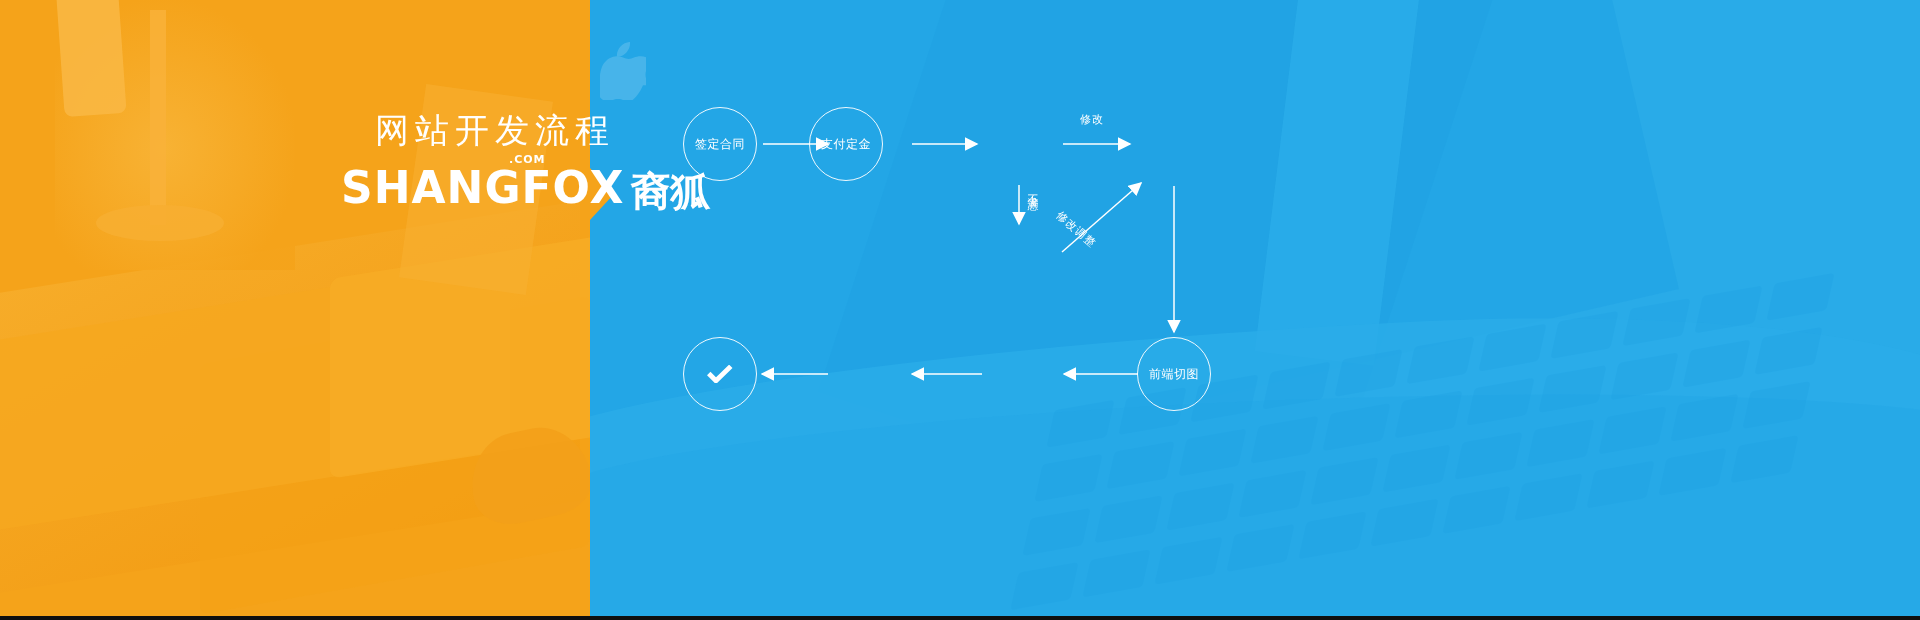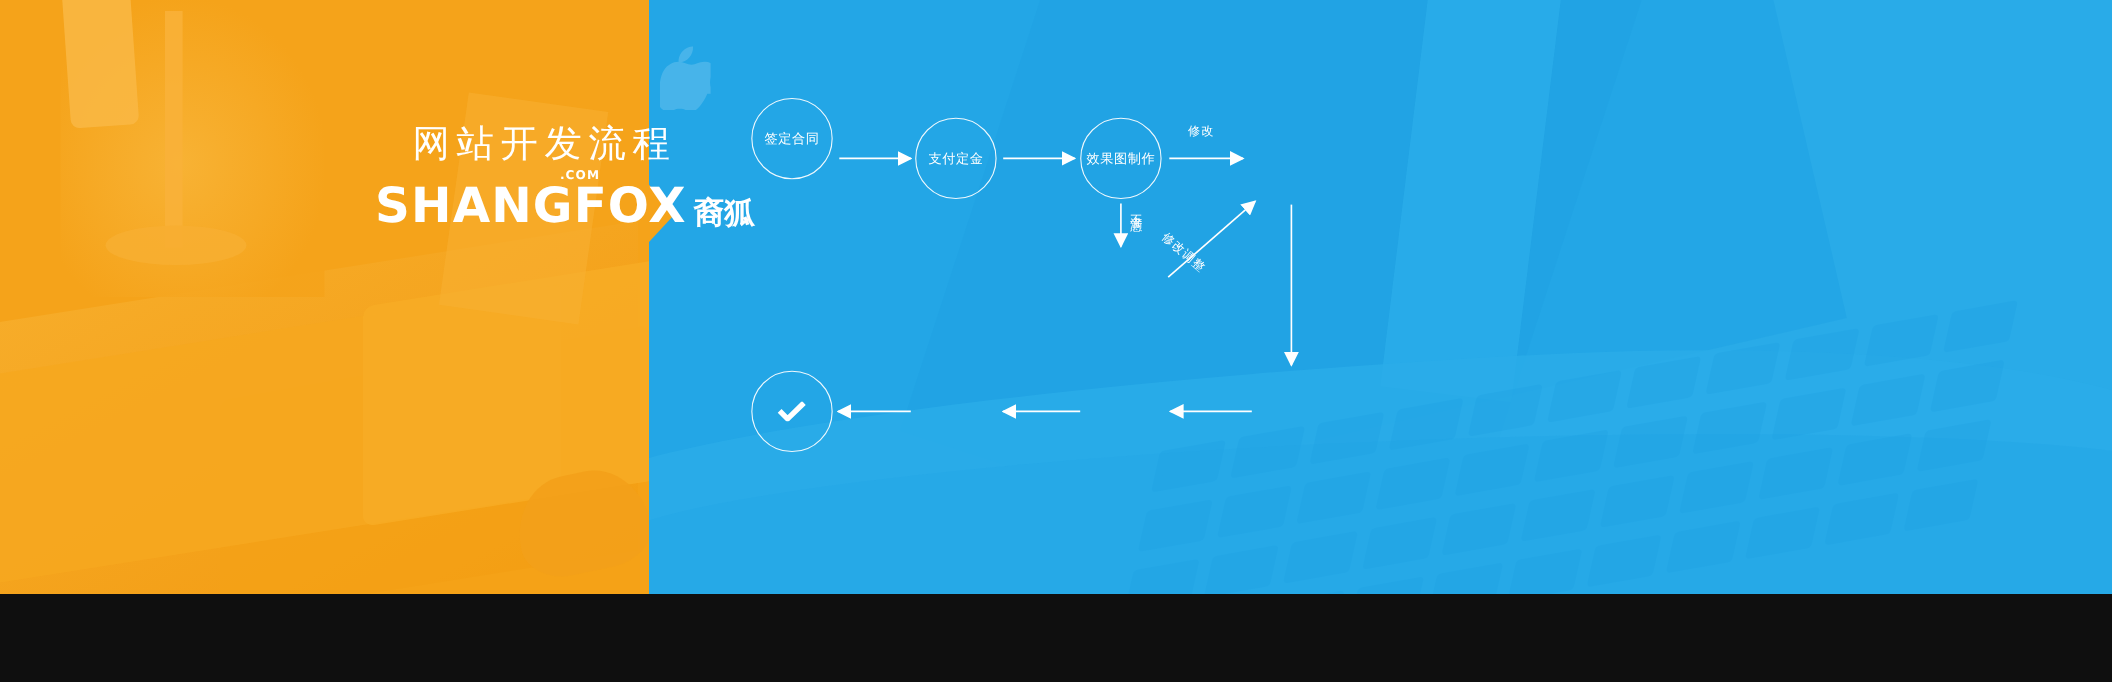--- a/index.html
+++ b/index.html
@@ -2,21 +2,21 @@
 <html><head>
 <meta charset="utf-8">
 <style>
   html, body {
     margin: 0; padding: 0;
     background: #0f0f0f;
   }
   #stage {
     position: relative;
     width: 1920px;
-    height: 540px;
+    height: 616px;
     overflow: hidden;
     font-family: "DejaVu Sans", "Liberation Sans", sans-serif;
     background: #3b82f6;
   }
 
   
   .left-panel {
     position: absolute;
     left: 0; top: 0;
     width: 590px; height: 620px;
@@ -207,28 +207,27 @@
   .logo-dotcom {
     position: absolute;
     left: 168px; top: -13px;
     color: #ffffff;
     font-size: 11px;
     letter-spacing: 1px;
     font-weight: bold;
   }
   .logo-cn {
     color: #ffffff;
-    font-size: 28px;
+    font-size: 40px;
     font-weight: bold;
     letter-spacing: 0px;
     line-height: 1;
     margin-left: 6px;
     position: relative;
     top: 1px;
-    font-family: Liberation Mono, monospace;
   }
 
   
   .flow { position: absolute; left: 0; top: 0; width: 1920px; height: 620px; z-index: 10; }
 
   .node {
     position: absolute;
     width: 74px; height: 74px;
     border-radius: 50%;
     border: 1.6px solid rgba(255,255,255,.92);
@@ -367,31 +366,31 @@
 
       <line x1="1062" y1="252" x2="1141" y2="183" stroke="#ffffff" stroke-width="1.5" marker-end="url(#ah)"></line>
 
       <line x1="1174" y1="186" x2="1174" y2="332" stroke="#ffffff" stroke-width="1.5" marker-end="url(#ah)"></line>
 
       <line x1="1138" y1="374" x2="1064" y2="374" stroke="#ffffff" stroke-width="1.5" marker-end="url(#ah)"></line>
       <line x1="982" y1="374" x2="912" y2="374" stroke="#ffffff" stroke-width="1.5" marker-end="url(#ah)"></line>
       <line x1="828" y1="374" x2="762" y2="374" stroke="#ffffff" stroke-width="1.5" marker-end="url(#ah)"></line>
     </svg>
 
-    <div class="node" style="left:683px; top:89px;">
+    <div class="node" style="left:683px; top:107px;">
       <span class="node-label">签定合同</span>
     </div>
-    <div class="node" style="left:832px; top:107px;">
+    <div class="node" style="left:809px; top:107px;">
       <span class="node-label">支付定金</span>
     </div>
-    <div class="node" style="left:982px; top:107px;">
-      <span class="node-label">效果图制作</span>
-    </div>
-
-
+
+
+    <div class="node" style="left:1137px; top:337px;">
+      <span class="node-label">前端切图</span>
+    </div>
     <div class="node check" style="left:683px; top:337px;">
       <svg class="tick" viewBox="0 0 30 20">
         <path d="M2.5 9.5 L10.5 17.5 L27 1.5" stroke="#ffffff" stroke-width="5.4" fill="none" stroke-linecap="butt" stroke-linejoin="miter"></path>
       </svg>
     </div>
 
     <div class="edge-label" style="left:1080px; top:112px;">修改</div>
     <div class="edge-label vert" style="left:1024px; top:186px;">不满意</div>
     <div class="edge-label" style="left:1063px; top:208px; transform: rotate(41deg); transform-origin: left top;">修改调整</div>
 

